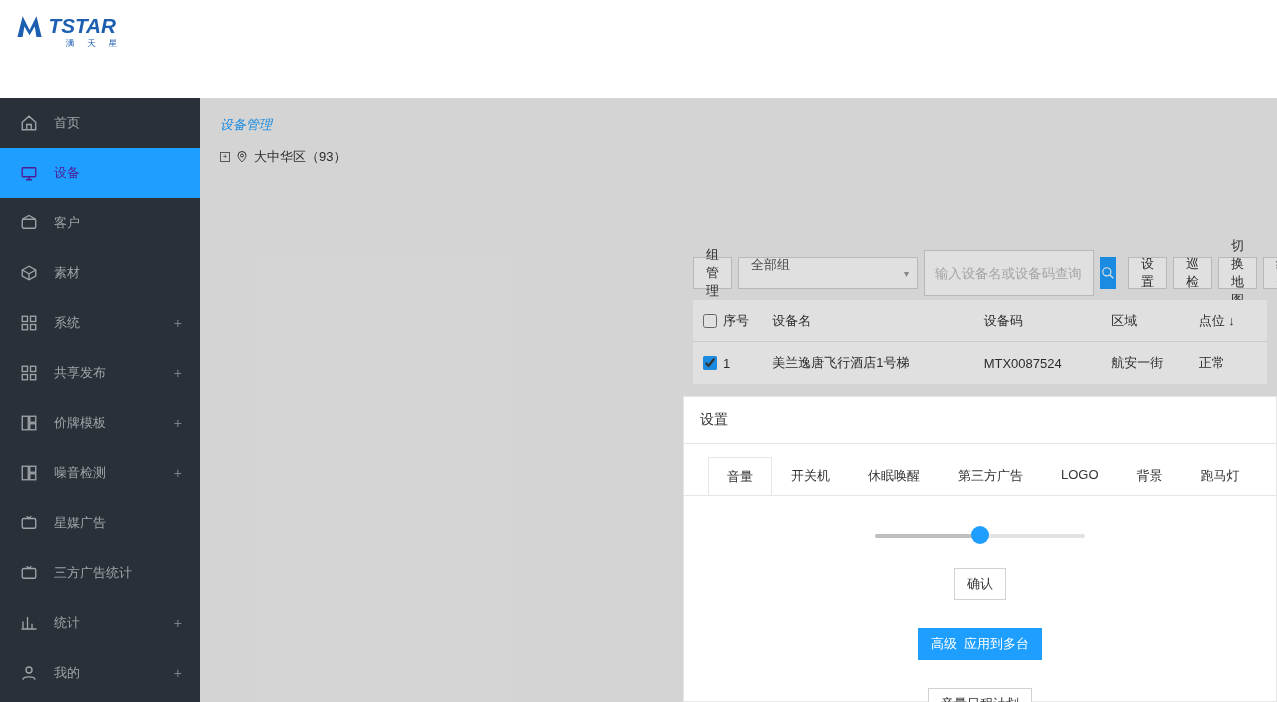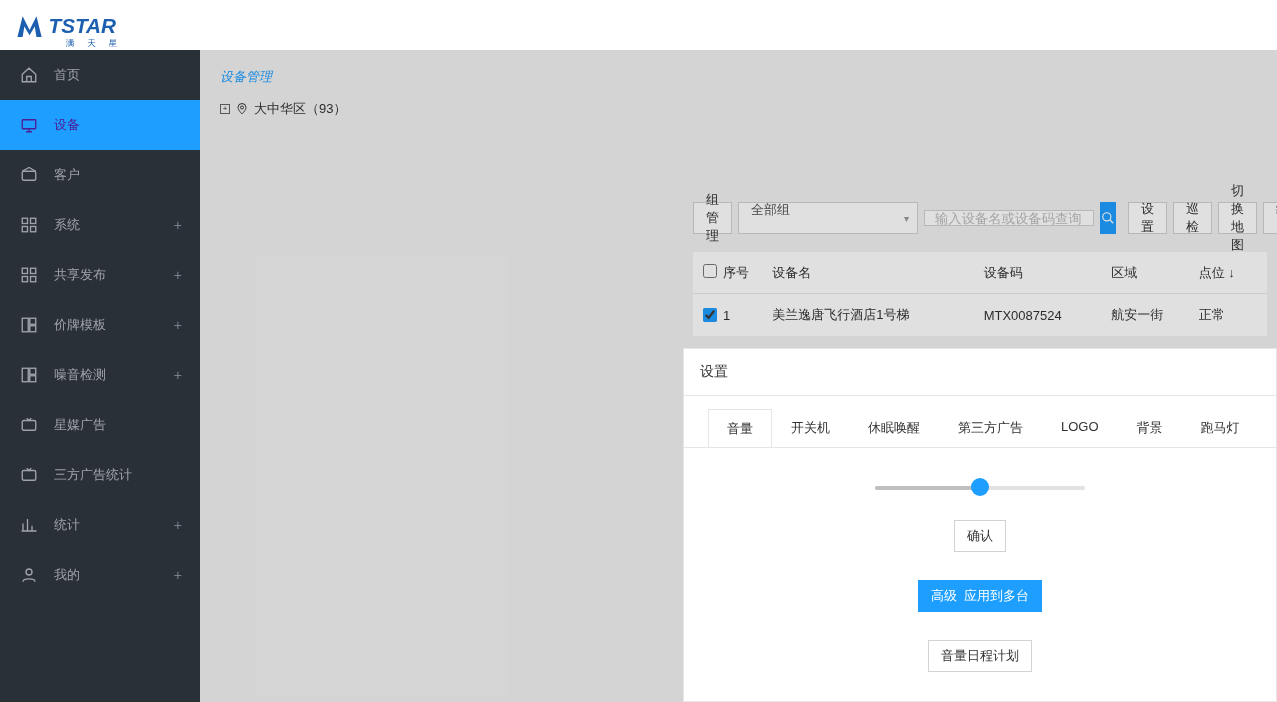--- a/index.html
+++ b/index.html
@@ -1,45 +1,45 @@
 <!DOCTYPE html>
 <html><head>
 <meta charset="utf-8">
 <style>
 * { box-sizing: border-box; margin: 0; padding: 0; }
 body { font-family: "Microsoft YaHei", Arial, sans-serif; font-size: 13px; color: #333; background: #fff; }
 .app { display: flex; flex-direction: column; width: 1277px; height: 702px; }
 .logo-bar { height: 50px; padding: 11px 14px; background: #fff; }
 .logo-bar svg { height: 38px; }
-.body { flex: 1; display: flex; min-height: 0; }
+.body { flex: 1; display: flex; min-height: 0; margin-top: 48px; }
 .sidebar { width: 200px; background: #293038; color: #9fa4a9; display: flex; flex-direction: column; overflow: hidden; }
 .side-item { display: flex; align-items: center; height: 50px; padding: 0 20px; cursor: pointer; gap: 16px; position: relative; }
 .side-item.active { background: #1e9fff; color: #4c1d95; }
 .side-item .plus { position: absolute; right: 18px; top: 50%; transform: translateY(-50%); font-size: 14px; color: #7a828a; }
 .side-icon { width: 18px; height: 18px; display: inline-flex; align-items: center; justify-content: center; }
 .side-icon svg { width: 18px; height: 18px; stroke: currentColor; fill: none; stroke-width: 1.8; }
 .main { flex: 1; background: #f2f2f2; position: relative; overflow: hidden; }
 .overlay-dim { position: absolute; inset: 0; background: rgba(0,0,0,0.12); pointer-events:none; }
 .breadcrumb { padding: 18px 20px 0; color: #1e9fff; position: relative; font-style: italic; }
 .tree-row { padding: 14px 20px 0; color: #333; display: flex; align-items: center; gap: 6px; position: relative; }
 .tree-row .sq { width:10px; height:10px; border:1px solid #666; font-size:8px; line-height:8px; text-align:center; }
 .content-area { position: absolute; left: 0; right: 0; top: 0; bottom: 0; }
 .toolbar { position: absolute; top: 152px; left: 493px; right: 10px; display: flex; align-items: center; gap: 6px; }
 .btn { height: 32px; padding: 0 12px; background: #fff; border: 1px solid #d2d2d2; color: #333; display: inline-flex; align-items: center; cursor: pointer; font-size: 13px; }
 .btn-primary { background: #1e9fff; color: #fff; border-color: #1e9fff; }
 .select { height: 32px; border: 1px solid #d2d2d2; background: #fff; padding: 0 28px 16px 12px; display: inline-flex; align-items: center; min-width: 180px; position: relative; color: #555; }
 .select .caret { position:absolute; right:8px; top:50%; transform:translateY(-50%); color:#999; font-size:10px;}
-.input { height: 16px; border: 1px solid #d2d2d2; background: #fff; padding: 0 10px; width: 170px; color:#333; }
+.input { height: 46px; border: 1px solid #d2d2d2; background: #fff; padding: 0 10px; width: 170px; color:#333; }
 .input::placeholder { color: #bbb; }
 .icon-btn { width: 34px; height: 32px; background:#1e9fff; color:#fff; display:inline-flex; align-items:center; justify-content:center; border:1px solid #1e9fff; cursor:pointer;}
 .icon-btn svg { width:14px; height:14px; stroke:#fff; stroke-width:2; fill:none;}
 .table { position:absolute; top: 202px; left:493px; right:10px; background:#fff; }
 .thead { display:flex; height:42px; align-items:center; border-bottom:1px solid #e6e6e6; padding:0 10px; font-size:13px; color:#333;}
 .trow { display:flex; height:42px; align-items:center; padding:0 10px; }
-.cell-seq { width:95px; display:flex; gap:6px;}
+.cell-seq { width:95px; display:flex; align-items:center; gap:6px;}
 .cell-name { width:290px; }
 .cell-code { width:175px; }
 .cell-area { width:120px; }
 .cell-point { width:80px; }
 input[type=checkbox]{ width:14px; height:14px; accent-color:#1e9fff;}
 .modal { position:absolute; top:298px; left:483px; right:0; bottom:0; background:#fff; border:1px solid #e6e6e6; z-index:5; }
 .modal-title { padding:14px 16px; font-size:14px; color:#333; }
 .modal-hr { height:1px; background:#e6e6e6; }
 .tabs { display:flex; padding: 12px 24px 0; border-bottom:1px solid #e6e6e6; gap: 0; overflow:hidden;}
 .tab { padding: 10px 18px; color:#333; cursor:pointer; border:1px solid transparent; border-bottom:none; white-space:nowrap;}
@@ -89,20 +89,29 @@
             <svg viewBox="0 0 24 24">
               <rect x="3" y="7" width="18" height="12" rx="2"></rect>
               <path d="M3 7 L12 2 L21 7"></path>
             </svg>
           </span>
         <span>客户</span>
       </div>
       <div class="side-item">
         <span class="side-icon">
             <svg viewBox="0 0 24 24">
+              <path d="M3 8 L12 3 L21 8 V16 L12 21 L3 16 Z"></path>
+              <path d="M3 8 L12 13 L21 8 M12 13 V21"></path>
+            </svg>
+          </span>
+        <span>素材</span>
+      </div>
+      <div class="side-item">
+        <span class="side-icon">
+            <svg viewBox="0 0 24 24">
               <rect x="3" y="3" width="7" height="7"></rect>
               <rect x="14" y="3" width="7" height="7"></rect>
               <rect x="3" y="14" width="7" height="7"></rect>
               <rect x="14" y="14" width="7" height="7"></rect>
             </svg>
           </span>
         <span>系统</span>
         <span class="plus">+</span>
       </div>
       <div class="side-item">

